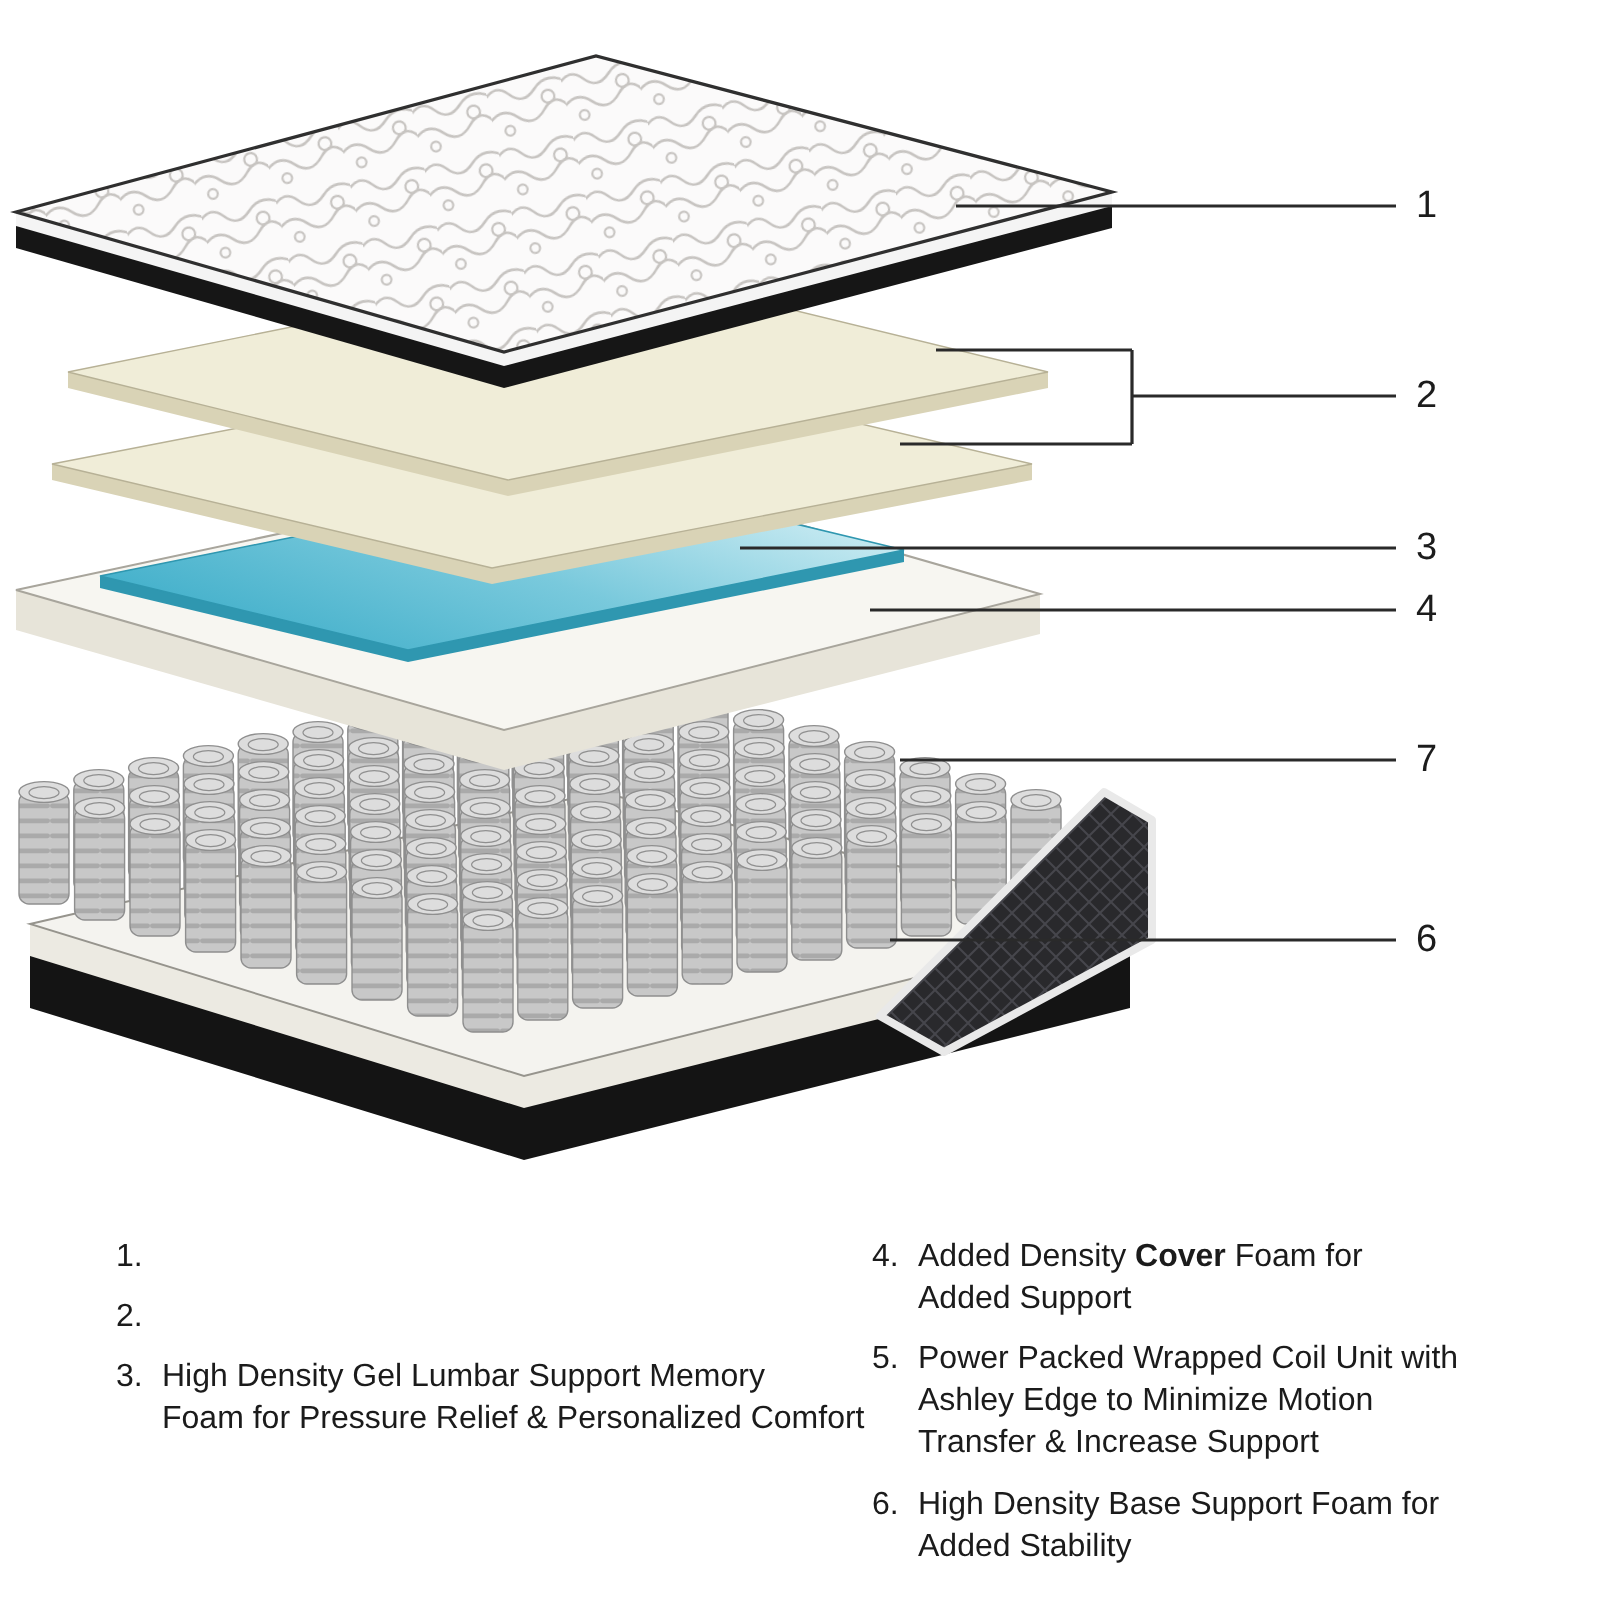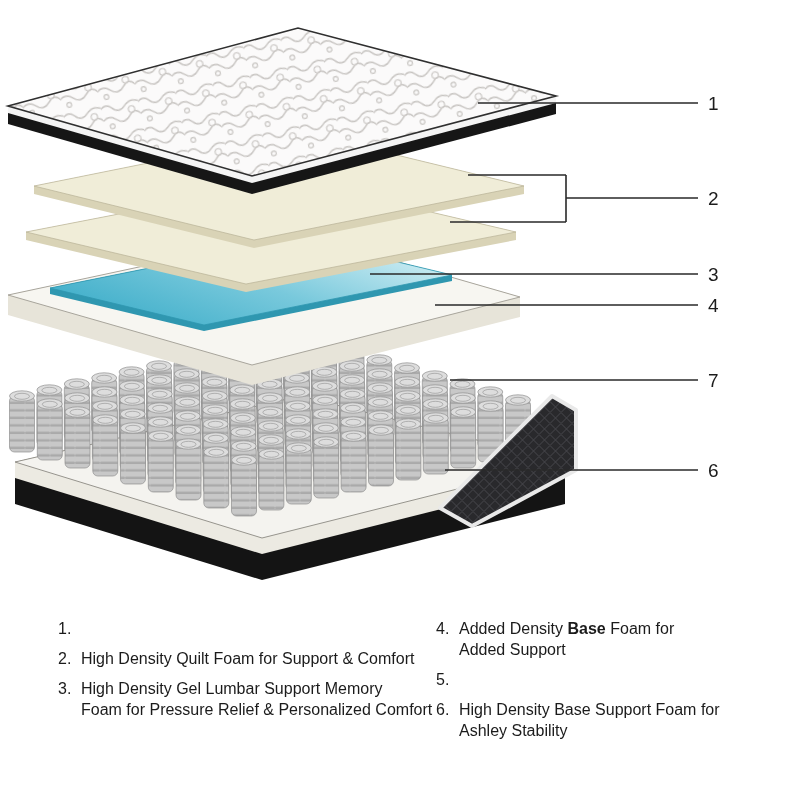--- a/index.html
+++ b/index.html
@@ -398,38 +398,40 @@
     </g>
   </svg>
 
   <div class="legend">
     <div class="legend-col legend-left">
       <div class="legend-item">
           <span class="num">1.</span>
         </div>
       <div class="legend-item">
           <span class="num">2.</span>
-          <span class="txt">High Density Quilt Foam for Support &amp; Comfort</span>
         </div>
       <div class="legend-item">
           <span class="num">3.</span>
           <span class="txt">High Density Gel Lumbar Support Memory
 Foam for Pressure Relief &amp; Personalized Comfort</span>
         </div>
     </div>
     <div class="legend-col legend-right">
       <div class="legend-item">
           <span class="num">4.</span>
-          <span class="txt"><span>Added Density </span><b>Base</b><span> Foam for
+          <span class="txt"><span>Added Density </span><b>Cover</b><span> Foam for
 Added Support</span></span>
         </div>
       <div class="legend-item">
           <span class="num">5.</span>
+          <span class="txt">Power Packed Wrapped Coil Unit with
+Ashley Edge to Minimize Motion
+Transfer &amp; Increase Support</span>
         </div>
       <div class="legend-item">
           <span class="num">6.</span>
           <span class="txt">High Density Base Support Foam for
-Ashley Stability</span>
+Added Stability</span>
         </div>
     </div>
   </div>
 
 </div>
 
 </body></html>

